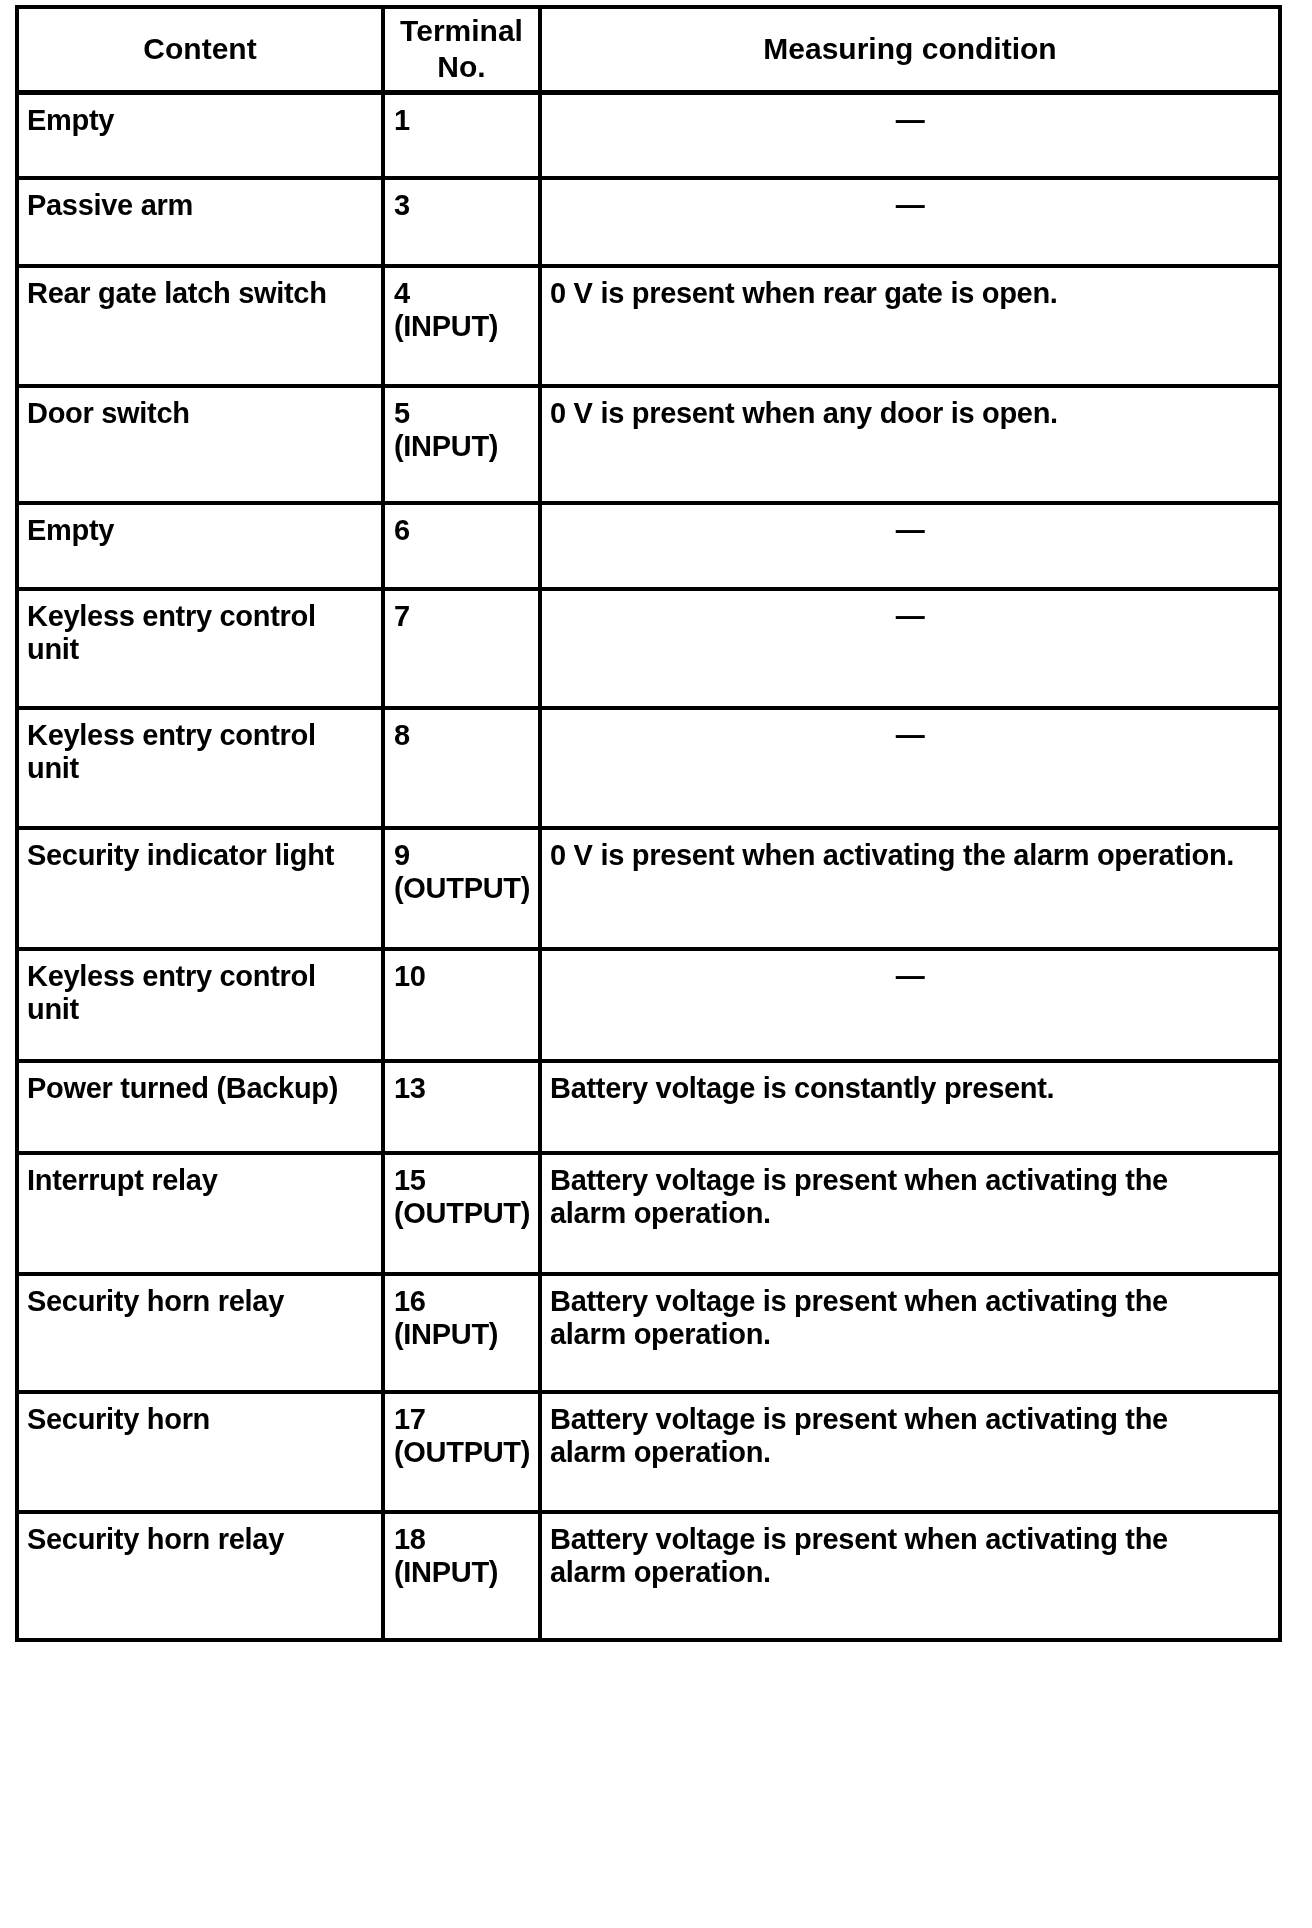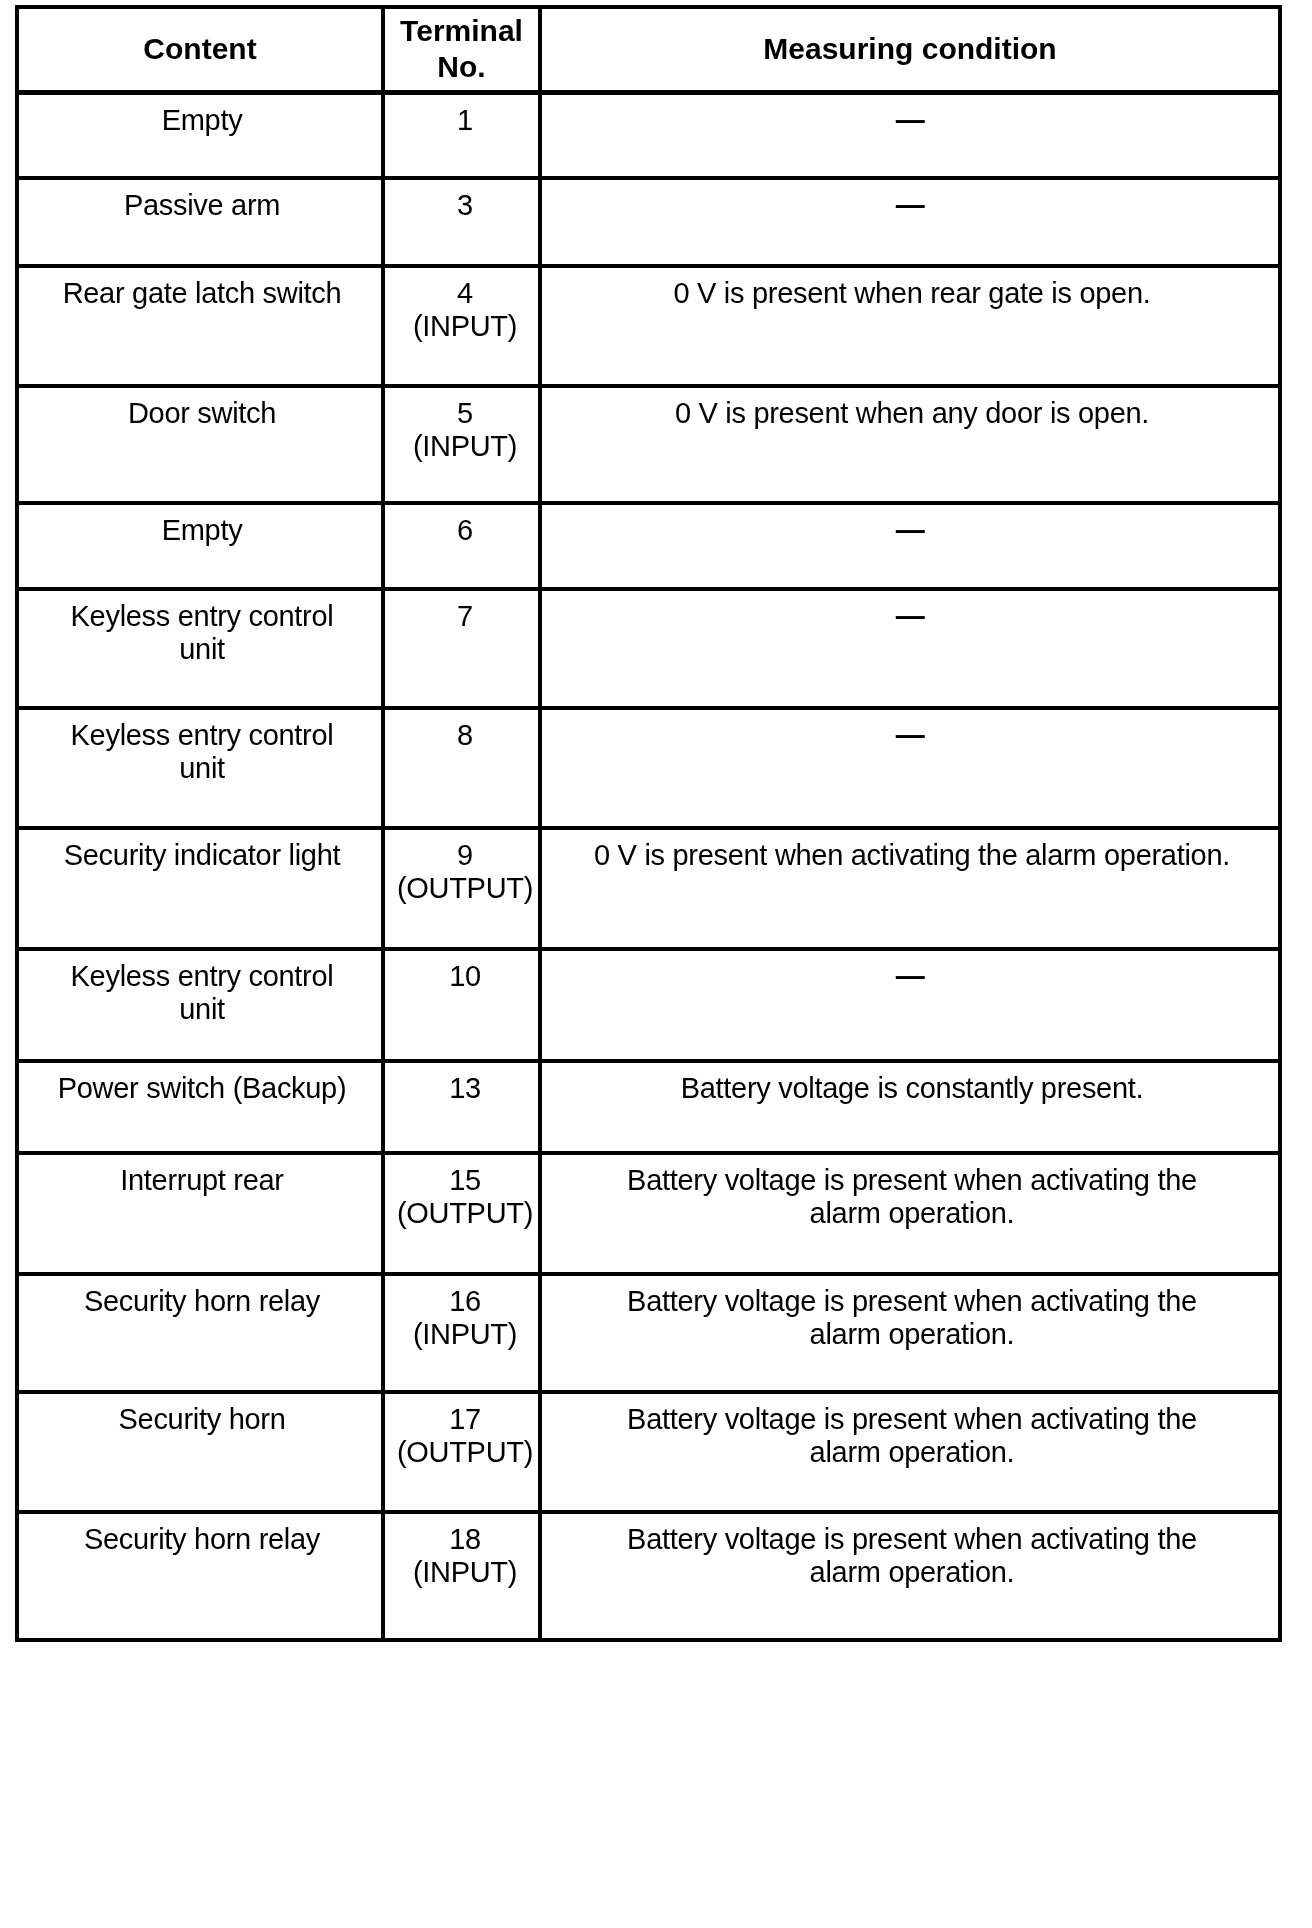--- a/index.html
+++ b/index.html
@@ -35,22 +35,22 @@
     padding: 4px 4px;
     white-space: pre-line;
   }
   .tbl td {
     font-size: 29px;
     line-height: 33px;
     vertical-align: top;
     padding: 9px 4px 6px 8px;
     white-space: pre-line;
     letter-spacing: -0.3px;
-    text-align: center;
-    font-weight: normal;
+    text-align: left;
+    font-weight: bold;
   }
   .tbl td.c {
     text-align: center;
     font-weight: bold;
     padding-left: 4px;
   }
   .tbl td.t {
     padding-left: 9px;
     padding-right: 2px;
   }
@@ -118,26 +118,26 @@
 (OUTPUT)</td>
       <td>0 V is present when activating the alarm operation.</td>
     </tr>
     <tr style="height:112px">
       <td>Keyless entry control
 unit</td>
       <td class="t">10</td>
       <td class="c">—</td>
     </tr>
     <tr style="height:92px">
-      <td>Power switch (Backup)</td>
+      <td>Power turned (Backup)</td>
       <td class="t">13</td>
       <td>Battery voltage is constantly present.</td>
     </tr>
     <tr style="height:121px">
-      <td>Interrupt rear</td>
+      <td>Interrupt relay</td>
       <td class="t">15
 (OUTPUT)</td>
       <td>Battery voltage is present when activating the
 alarm operation.</td>
     </tr>
     <tr style="height:118px">
       <td>Security horn relay</td>
       <td class="t">16
 (INPUT)</td>
       <td>Battery voltage is present when activating the

